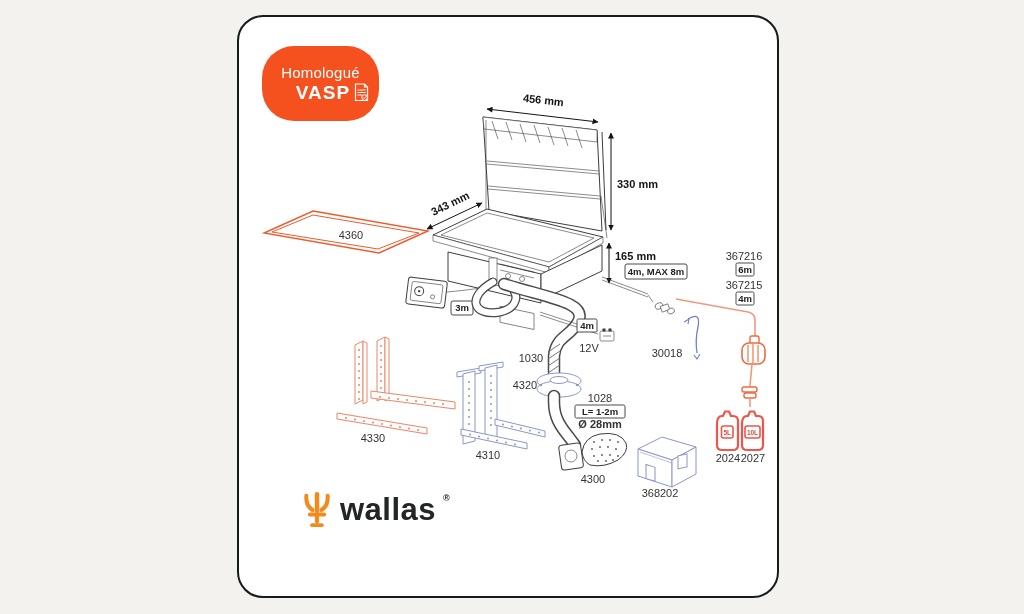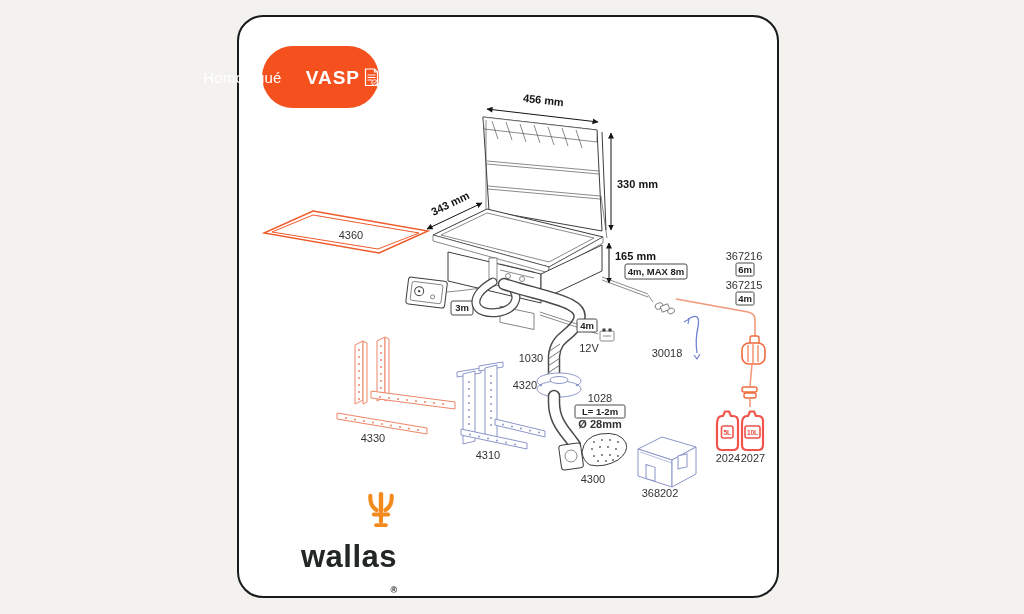--- a/index.html
+++ b/index.html
@@ -7,31 +7,31 @@
     width:1024px;height:614px;position:relative;overflow:hidden;
     background:#f3f2ee;
     font-family:"Liberation Sans", sans-serif;
   }
   .card{
     position:absolute;left:237px;top:15px;width:542px;height:583px;
     background:#ffffff;border:2px solid #171c1b;border-radius:26px;
     box-sizing:border-box;
   }
   .badge{
-    position:absolute;left:262px;top:46px;width:117px;height:62px;
+    position:absolute;left:262px;top:46px;width:117px;height:75px;
     background:#F4511F;border-radius:32px;color:#fff;
-    display:flex;flex-direction:row;align-items:center;justify-content:flex-end;
+    display:flex;flex-direction:column;align-items:center;justify-content:center;
     z-index:5;
   }
   .badge-line1{font-size:15px;font-weight:400;letter-spacing:.2px;}
   .badge-line2{display:flex;align-items:center;gap:4px;margin-top:1px;margin-left:24px;}
   .badge-vasp{font-size:19px;font-weight:700;letter-spacing:1px;}
   .diagram{position:absolute;left:0;top:0;width:1024px;height:614px;z-index:3;pointer-events:none;}
   .logo{
-    position:absolute;left:301px;top:491px;display:flex;align-items:flex-end;gap:7px;z-index:5;flex-direction:column;
+    position:absolute;left:301px;top:491px;display:flex;align-items:flex-start;gap:7px;z-index:5;
   }
   .logo-text{font-size:31px;font-weight:700;color:#222625;line-height:38px;letter-spacing:.5px;}
   .logo-reg{font-size:9px;font-weight:700;color:#222625;margin-top:2px;}
   
   .ln{fill:none;stroke:#3d3d3d;stroke-width:1;}
   .lnt{fill:none;stroke:#3d3d3d;stroke-width:.6;}
   .fw{fill:#ffffff;stroke:#3d3d3d;stroke-width:1;}
   .fwt{fill:#ffffff;stroke:#3d3d3d;stroke-width:.6;}
   .dim{font-size:11px;font-weight:700;fill:#141414;}
   .part{font-size:11px;fill:#333333;}

